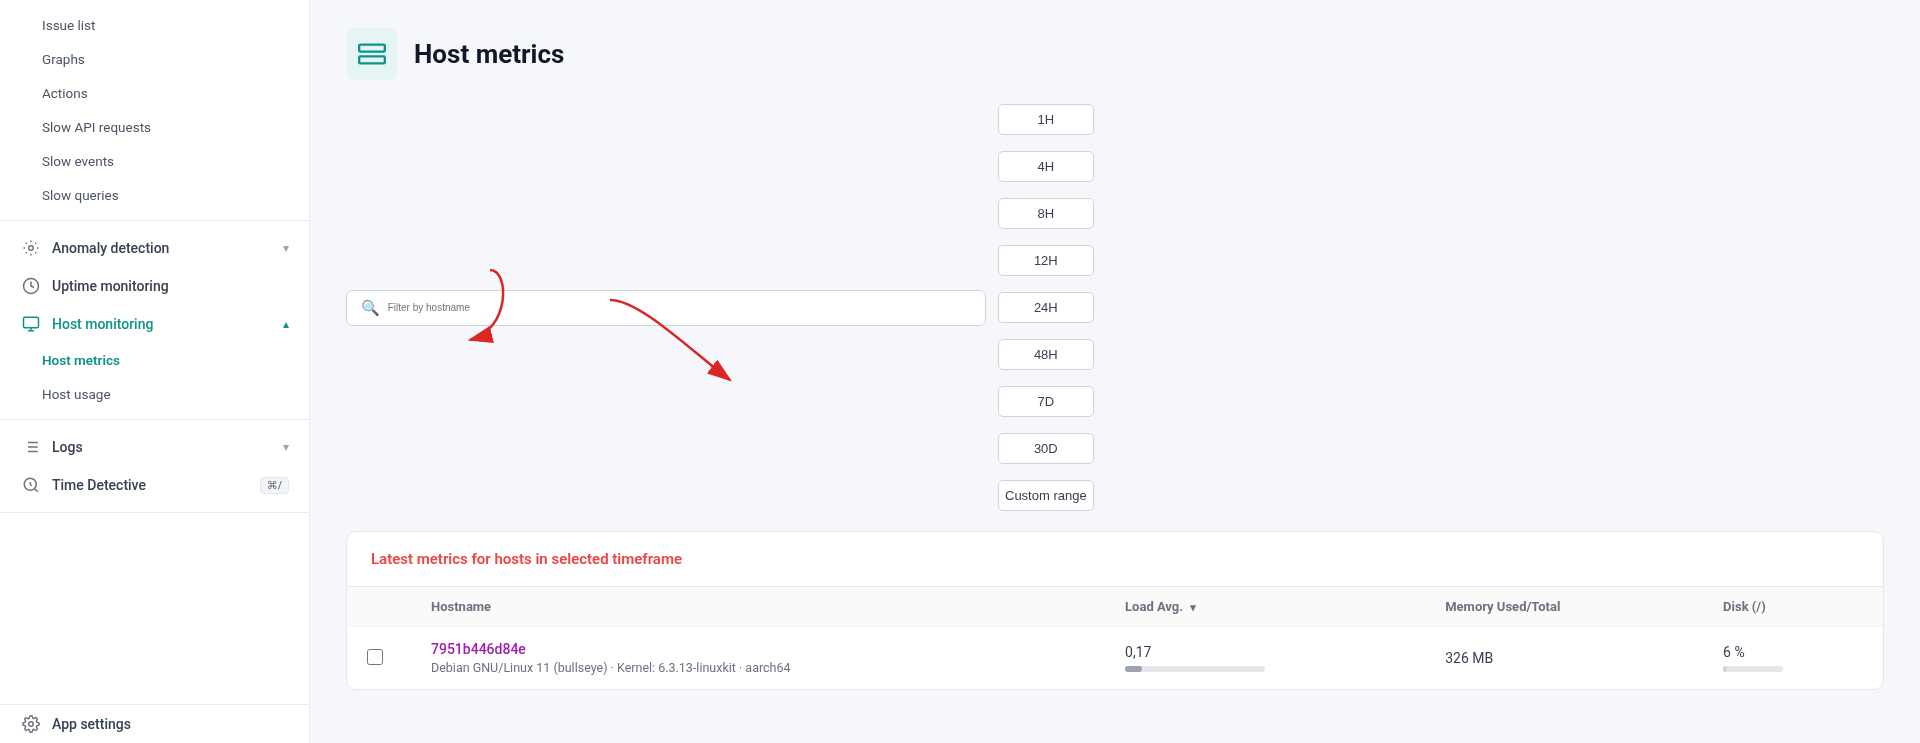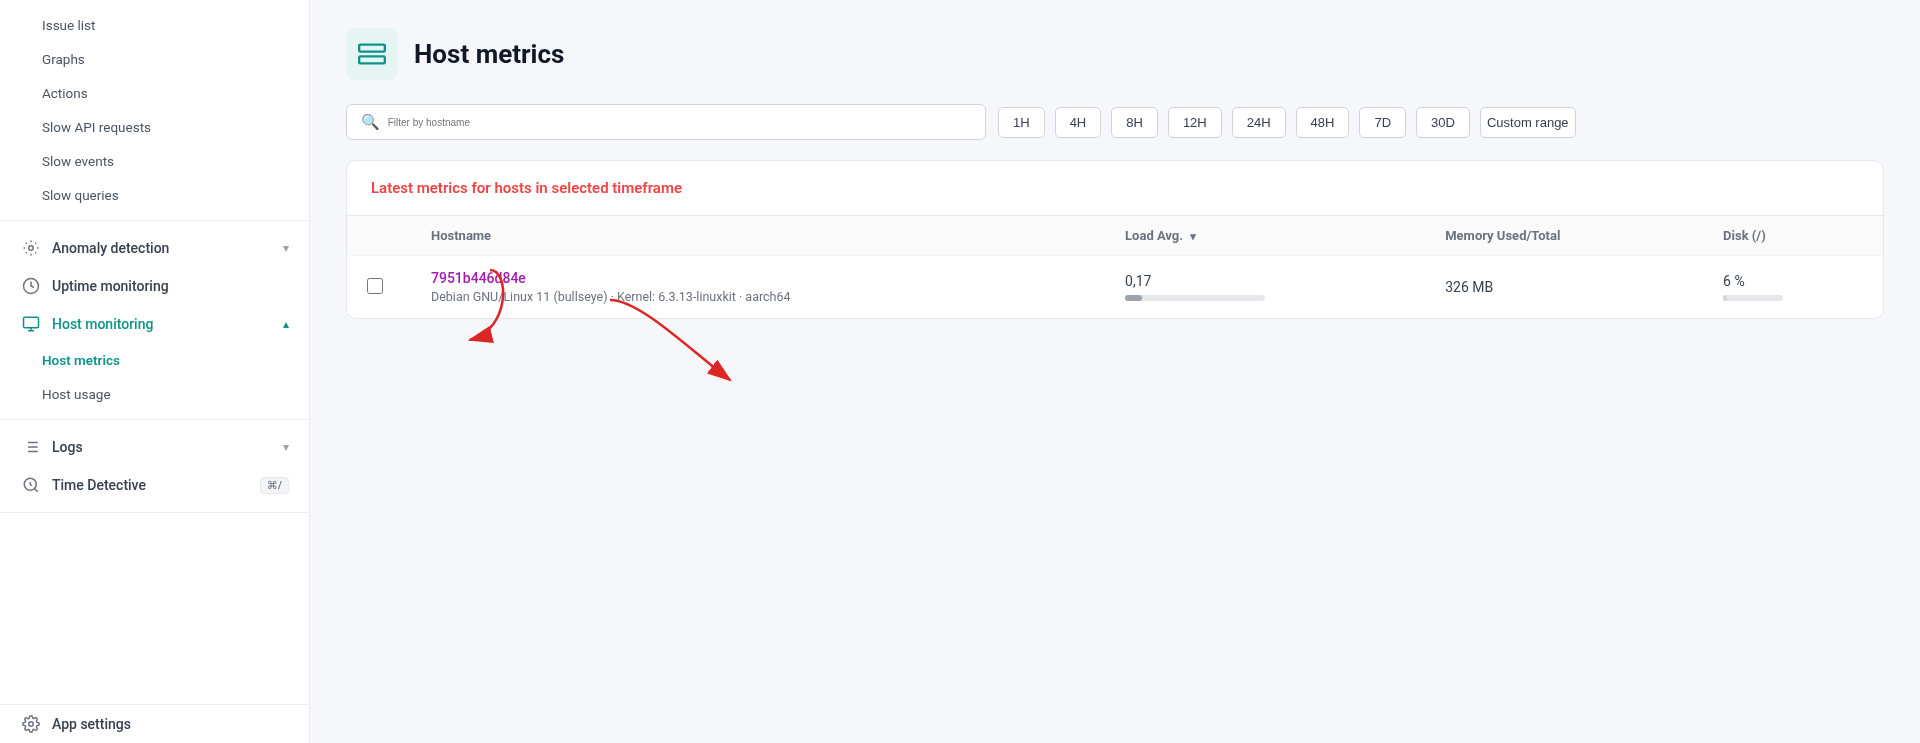--- a/index.html
+++ b/index.html
@@ -140,21 +140,22 @@
       outline: none;
       flex: 1;
       font-size: 10px;
       color: #374151;
       background: transparent;
     }
     .search-icon { color: #9ca3af; font-size: 15px; }
 
     .time-buttons {
       display: flex;
-      gap: 10px;
+      gap: 16px;
+      flex-direction: column;
     }
     .time-btn {
       padding: 7px 14px;
       border: 1px solid #d1d5db;
       background: #fff;
       border-radius: 5px;
       font-size: 13px;
       color: #374151;
       cursor: pointer;
     }

